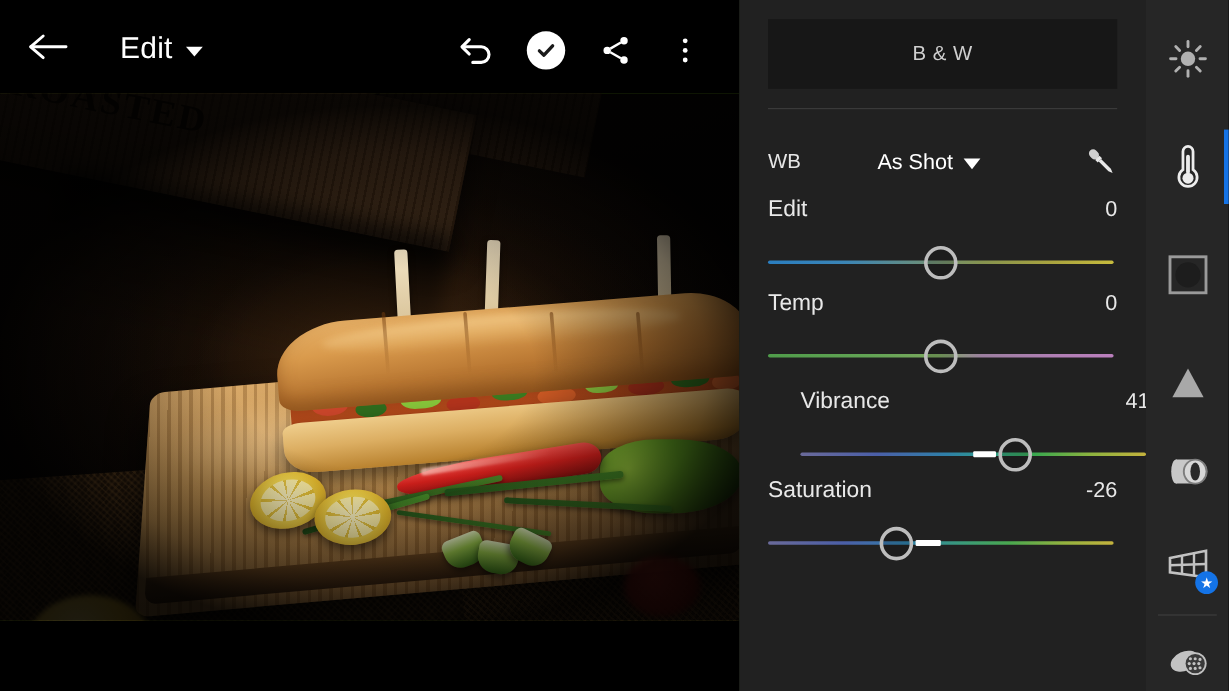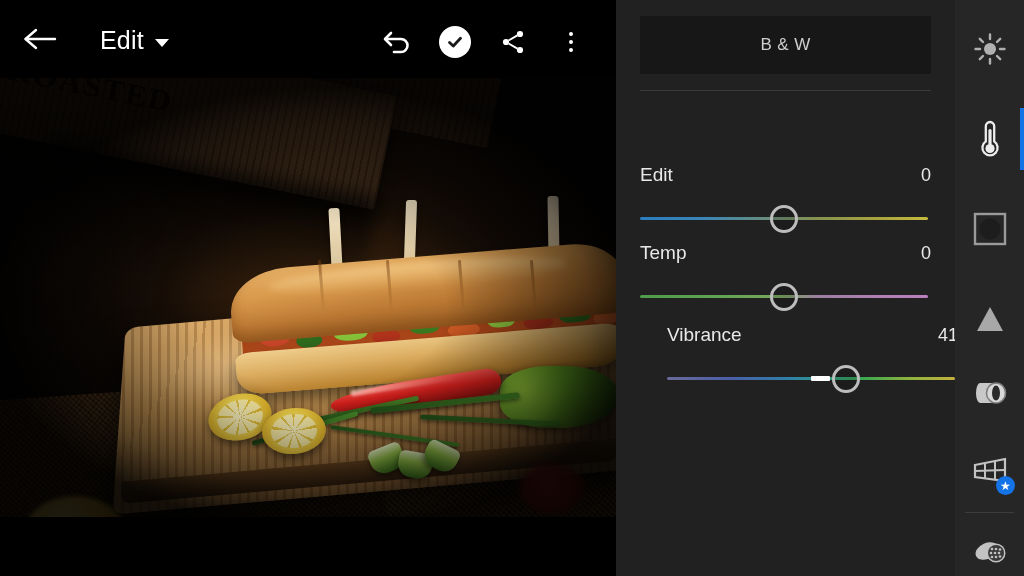--- a/index.html
+++ b/index.html
@@ -515,20 +515,36 @@
   <div class="panel">
 
     <div class="mode-row">
       <div class="mode-btn">
         <span class="mode-label">B &amp; W</span>
       </div>
     </div>
 
     <div class="divider"></div>
 
+    <div class="wb-row">
+      <span class="wb-label">WB</span>
+      <span class="wb-value-wrap">
+        <span class="wb-value">As Shot</span>
+        <span class="wb-caret"></span>
+      </span>
+      <span class="dropper">
+        <svg width="26" height="28" viewBox="0 0 26 28">
+          <g transform="rotate(-45 13 14)">
+            <rect x="9.5" y="0.5" width="7" height="9" rx="3.5" fill="#cfcfcf"></rect>
+            <rect x="10.5" y="9" width="5" height="3" fill="#e8e8e8"></rect>
+            <path d="M11.6 12 h2.8 v11.5 l-1.4 3.5 l-1.4 -3.5 z" fill="#e8e8e8"></path>
+          </g>
+        </svg>
+      </span>
+    </div>
 
     <div class="slider" style="top:164px;">
       <div class="slider-head">
         <span class="slider-name">Edit</span>
         <span class="slider-val">0</span>
       </div>
       <div class="track-wrap">
         <div class="track" style="background: linear-gradient(90deg, rgb(42, 126, 192) 0%, rgb(59, 133, 182) 22%, rgb(111, 143, 116) 48%, rgb(134, 147, 79) 62%, rgb(169, 163, 63) 82%, rgb(198, 187, 61) 100%);"></div>
 
         <div class="thumb" style="left: 130px;"></div>
@@ -552,20 +568,31 @@
         <span class="slider-name">Vibrance</span>
         <span class="slider-val">41</span>
       </div>
       <div class="track-wrap">
         <div class="track" style="background: linear-gradient(90deg, rgb(106, 106, 154) 0%, rgb(75, 95, 168) 22%, rgb(47, 127, 168) 42%, rgb(47, 154, 140) 54%, rgb(58, 168, 79) 68%, rgb(141, 179, 63) 84%, rgb(196, 178, 61) 100%);"></div>
         <div class="track-fill" style="left: 144px; width: 18.56px;"></div>
         <div class="thumb" style="left: 164.56px;"></div>
       </div>
     </div>
 
+    <div class="slider" style="top:398px;">
+      <div class="slider-head">
+        <span class="slider-name">Saturation</span>
+        <span class="slider-val">-26</span>
+      </div>
+      <div class="track-wrap">
+        <div class="track" style="background: linear-gradient(90deg, rgb(106, 106, 154) 0%, rgb(75, 95, 168) 22%, rgb(47, 127, 168) 40%, rgb(58, 154, 122) 56%, rgb(74, 168, 79) 70%, rgb(149, 179, 63) 86%, rgb(196, 178, 61) 100%);"></div>
+        <div class="track-fill" style="left: 122.56px; width: 21.44px;"></div>
+        <div class="thumb" style="left: 92.56px;"></div>
+      </div>
+    </div>
   </div>
 
   <div class="toolbar">
 
     <div class="tool" style="top:18px;">
       <svg width="34" height="34" viewBox="0 0 34 34">
         <circle cx="17" cy="17" r="6" fill="#b0b0b0"></circle>
         <g stroke="#b0b0b0" stroke-width="2.4" stroke-linecap="round">
           <line x1="17" y1="2.5" x2="17" y2="7"></line>
           <line x1="17" y1="27" x2="17" y2="31.5"></line>

